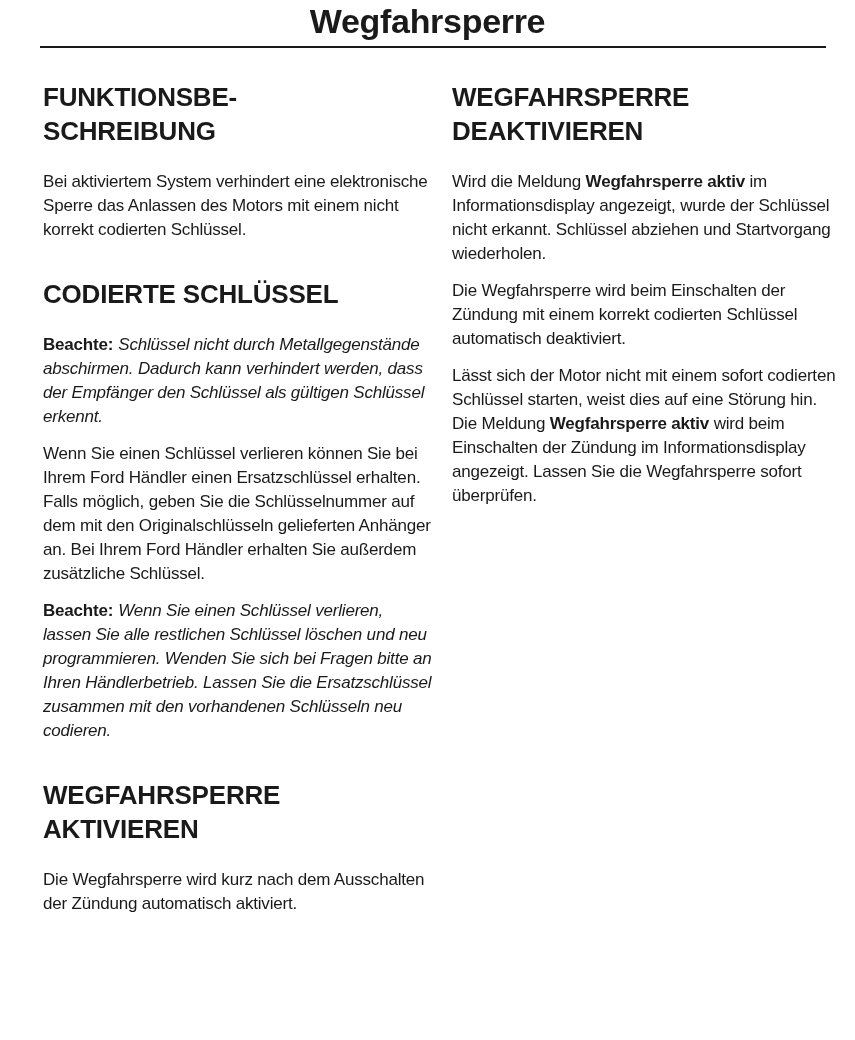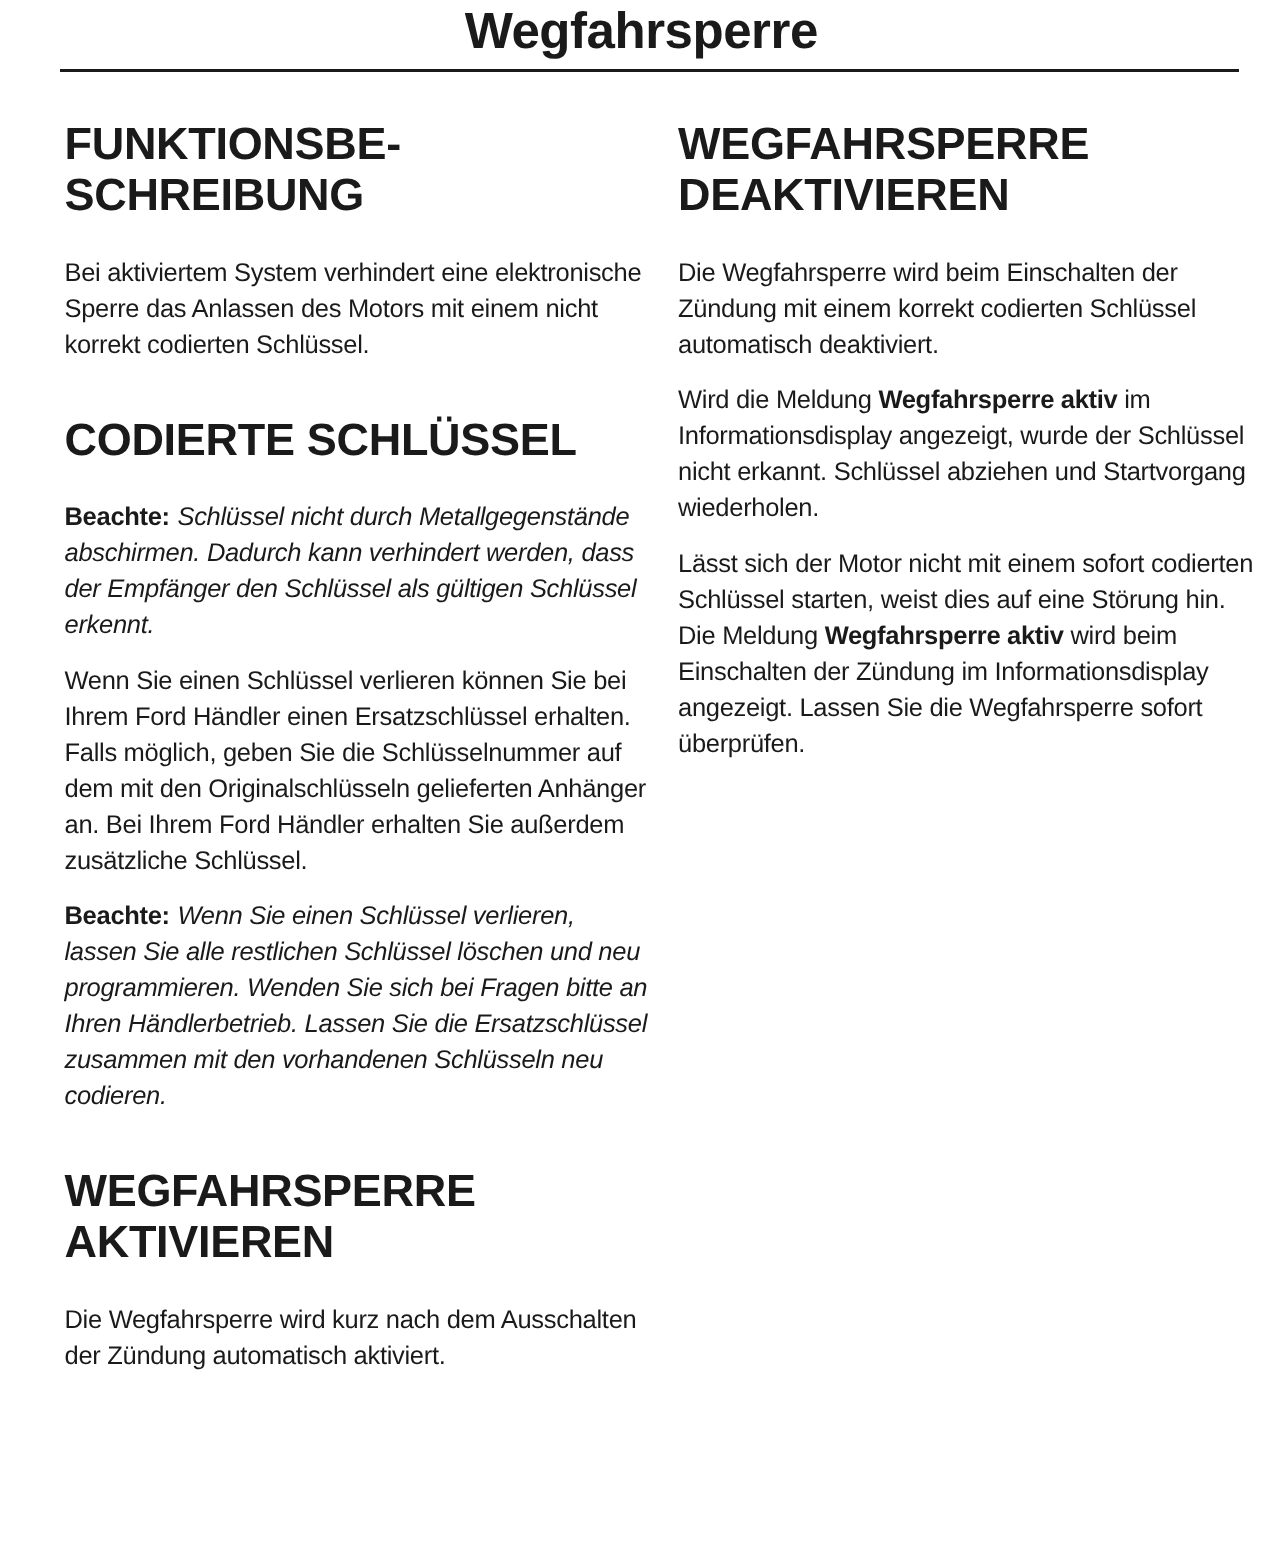--- a/index.html
+++ b/index.html
@@ -42,21 +42,21 @@
     box-sizing: border-box;
   }
   .col {
     width: 390px;
     flex: 0 0 390px;
   }
   .section { margin: 0 0 20px 0; }
   .section + .section { margin-top: 35px; }
   h2 {
     margin: 0 0 22px 0;
-    font-size: 30px;
+    font-size: 26px;
     line-height: 34px;
     font-weight: 700;
     letter-spacing: -0.2px;
     white-space: pre-line;
   }
   p {
     margin: 0 0 13px 0;
     font-size: 17px;
     line-height: 24px;
     letter-spacing: -0.2px;
@@ -101,22 +101,22 @@
         <p>Die Wegfahrsperre wird kurz nach dem Ausschalten der Zündung automatisch aktiviert.</p>
       </div>
 
     </div>
 
     <div class="col">
 
       <div class="section">
         <h2>WEGFAHRSPERRE
 DEAKTIVIEREN</h2>
+        <p><span>Wird die Meldung </span><span class="inline-bold">Wegfahrsperre aktiv</span><span> im Informationsdisplay angezeigt, wurde der Schlüssel nicht erkannt. Schlüssel abziehen und Startvorgang wiederholen.</span></p>
         <p>Die Wegfahrsperre wird beim Einschalten der Zündung mit einem korrekt codierten Schlüssel automatisch deaktiviert.</p>
-        <p><span>Wird die Meldung </span><span class="inline-bold">Wegfahrsperre aktiv</span><span> im Informationsdisplay angezeigt, wurde der Schlüssel nicht erkannt. Schlüssel abziehen und Startvorgang wiederholen.</span></p>
         <p><span>Lässt sich der Motor nicht mit einem sofort codierten Schlüssel starten, weist dies auf eine Störung hin. Die Meldung </span><span class="inline-bold">Wegfahrsperre aktiv</span><span> wird beim Einschalten der Zündung im Informationsdisplay angezeigt. Lassen Sie die Wegfahrsperre sofort überprüfen.</span></p>
       </div>
 
     </div>
 
   </div>
 
 </div>
 
 </body></html>

